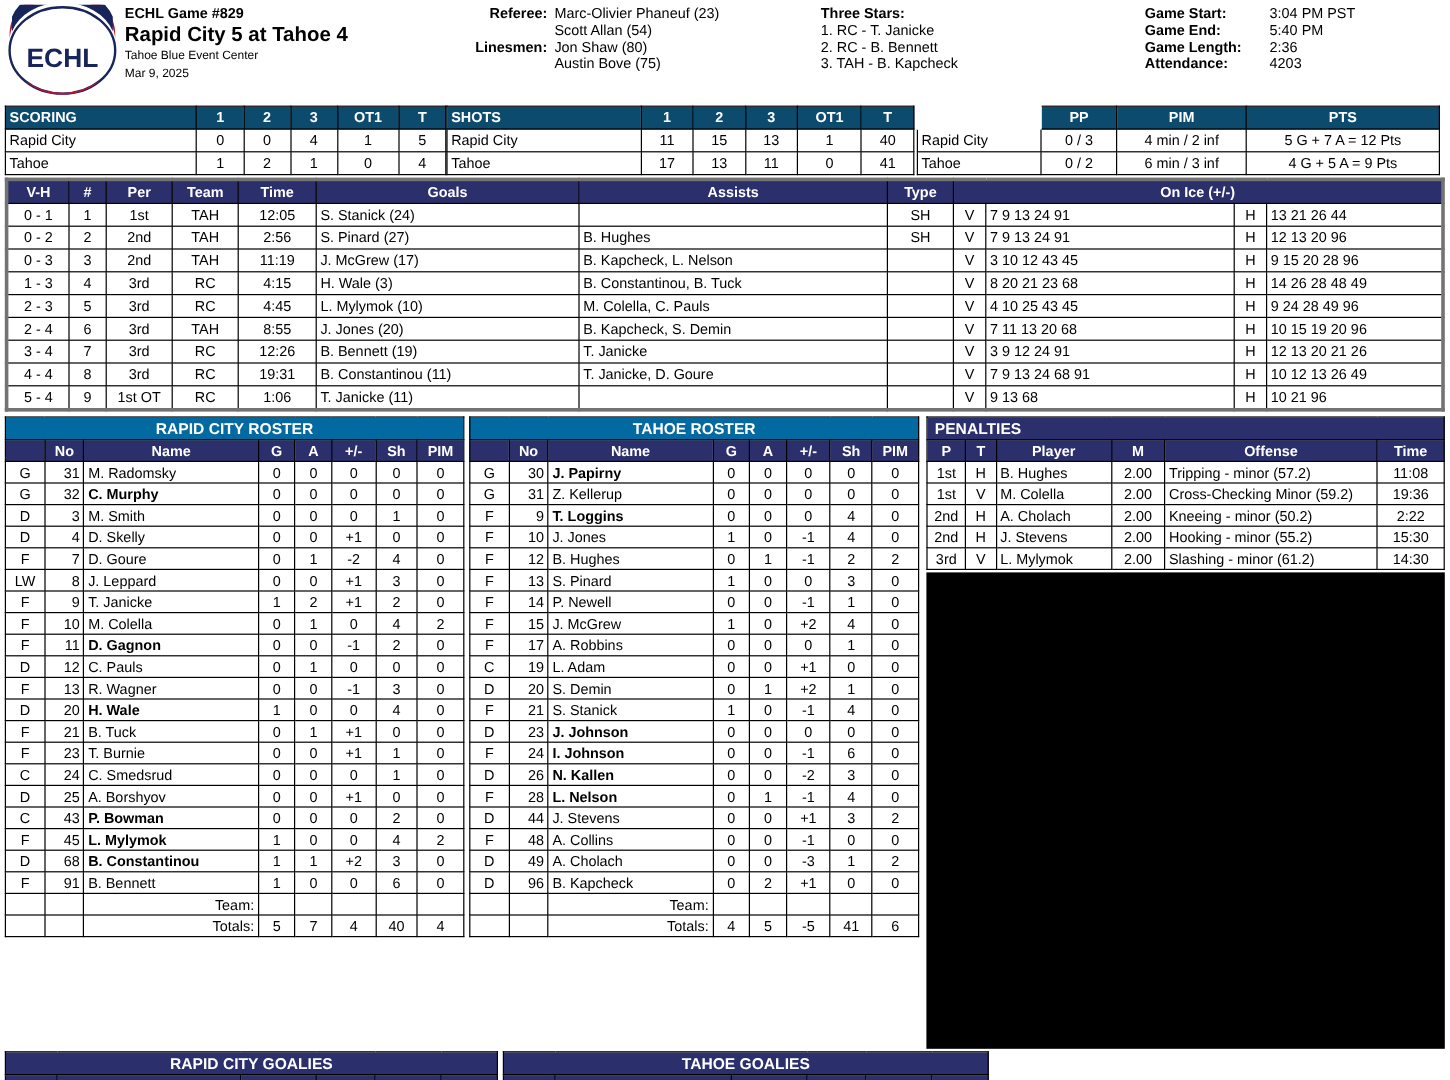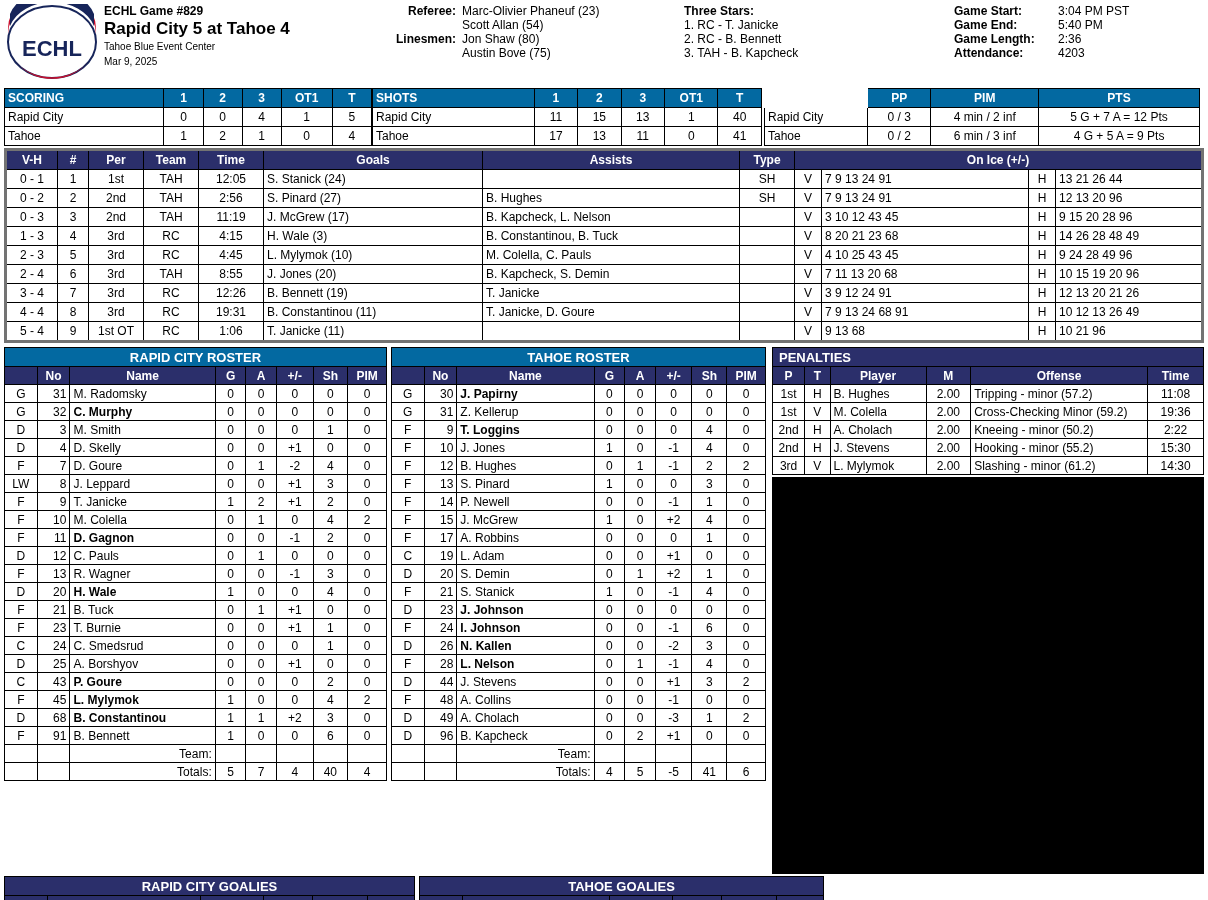--- a/index.html
+++ b/index.html
@@ -28,21 +28,21 @@
   .hdr-col-stars{flex:0 0 270px;font-size:12px;}
   .stars-title{font-weight:bold;line-height:14px;}
   .star-row{line-height:14px;}
   .hdr-col-time{flex:1;font-size:12px;}
   .time-row{display:flex;line-height:14px;}
   .time-lbl{width:104px;font-weight:bold;flex:0 0 104px;}
   .time-val{flex:1;}
 
   
   table{border-collapse:collapse;}
-  .navyhdr{background:#0369a1;color:#fff;font-weight:bold;text-align:center;}
+  .navyhdr{background:#0c4a6e;color:#fff;font-weight:bold;text-align:center;}
 
   
   .strip{display:flex;padding:0 4px;margin-top:2px;}
   .strip table{border:1px solid #000;border-collapse:collapse;}
   .strip td,.strip th{border:1px solid #000;font-size:12px;padding:1px 3px;height:16px;}
   .scoring{width:368px;}
   .shots{width:390px;}
   .ppt{width:436px;margin-left:2px;}
   .tleft{text-align:left;}
   .tc{text-align:center;}
@@ -550,21 +550,21 @@
             <td>A. Borshyov</td>
             <td class="c">0</td>
             <td class="c">0</td>
             <td class="c">+1</td>
             <td class="c">0</td>
             <td class="c">0</td>
           </tr>
       <tr>
             <td class="c">C</td>
             <td class="r">43</td>
-            <td class="bold">P. Goure</td>
+            <td class="bold">P. Bowman</td>
             <td class="c">0</td>
             <td class="c">0</td>
             <td class="c">0</td>
             <td class="c">2</td>
             <td class="c">0</td>
           </tr>
       <tr>
             <td class="c">F</td>
             <td class="r">45</td>
             <td class="bold">L. Mylymok</td>

